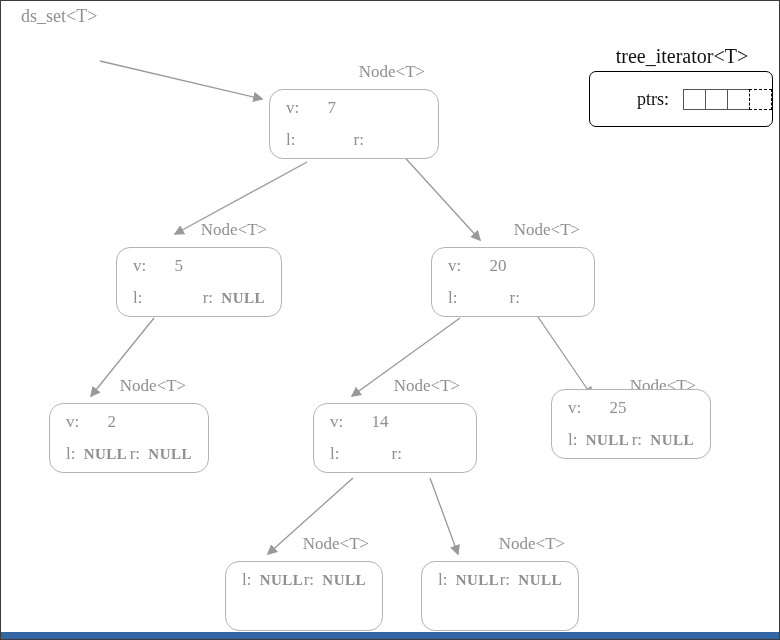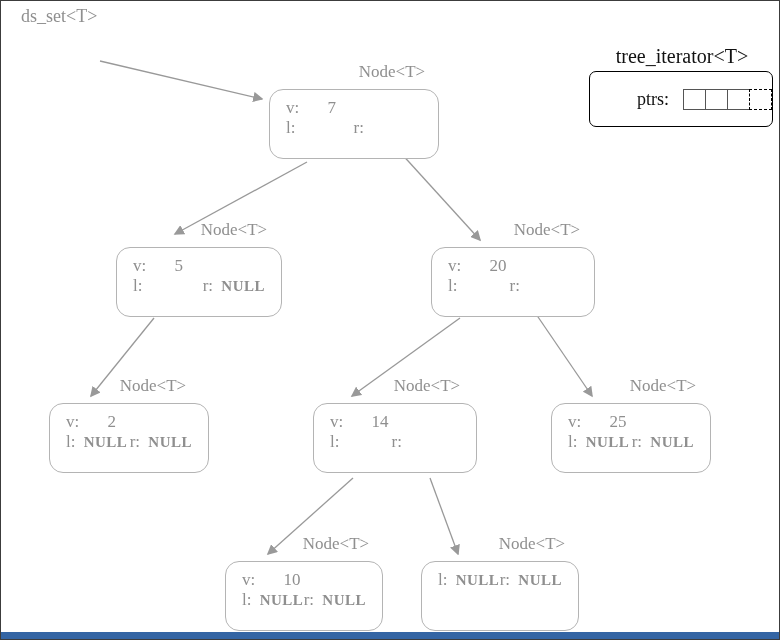--- a/index.html
+++ b/index.html
@@ -28,36 +28,36 @@
   }
   .iter-ptrs{font-size:18px;color:#111;margin-right:14px;}
   .cells{display:flex;align-items:center;}
   .cell{width:23px;height:21px;border:1px solid #555;box-sizing:border-box;margin-left:-1px;background:#fff;}
   .cell.first{margin-left:0;}
   .cell.dashed{border:1px dashed #000;}
   .ntitle{position:absolute;font-size:17px;color:#8f8f8f;text-align:center;}
   .nbox{
     position:absolute;height:70px;box-sizing:border-box;
     border:1.5px solid #b4b4b4;border-radius:14px;background:#fff;
-    display:flex;flex-direction:column;
+    display:flex;flex-direction:column;justify-content:space-between;
     padding:8px 0;font-size:17px;color:#8f8f8f;
   }
   .nrow{padding:0 16px;}
   .nrow .val{margin-left:24px;}
   .nrow.two{display:flex;justify-content:space-between;}
   .mid .nrow.two{padding-right:74px;}
   .null{font-size:15px;letter-spacing:.5px;margin-left:4px;font-weight:bold;}
   .null:empty{display:none;}
   
   .b7 {left:268px;top:88px;width:170px;}  .t7 {left:306px;top:61px;width:170px;}
   .b5 {left:115px;top:246px;width:166px;} .t5 {left:150px;top:219px;width:166px;}
   .b20{left:430px;top:246px;width:164px;} .t20{left:464px;top:219px;width:164px;}
   .b2 {left:48px;top:402px;width:160px;}  .t2 {left:72px;top:375px;width:160px;}
   .b14{left:312px;top:402px;width:164px;} .t14{left:344px;top:375px;width:164px;}
-  .b25{left:550px;top:402px;width:160px;} .t25{left:582px;top:375px;width:160px;}
+  .b25{left:550px;top:388px;width:160px;} .t25{left:582px;top:375px;width:160px;}
   .b10{left:224px;top:560px;width:158px;} .t10{left:256px;top:533px;width:158px;}
   .b17{left:420px;top:560px;width:158px;} .t17{left:452px;top:533px;width:158px;}
   .bottom-bar{position:absolute;left:0;bottom:0;width:100%;height:7px;background:#3465a4;}
 </style>
 </head>
 <body>
 
 <div class="page">
 
   <svg class="edges">
@@ -193,24 +193,20 @@
       </span>
       <span>
         <span>r:</span>
         <span class="null">NULL</span>
       </span>
     </div>
   </div>
 
   <div class="ntitle t10">Node&lt;T&gt;</div>
   <div class="nbox b10">
-    <div class="nrow">
-      <span>v:</span>
-      <span class="val">10</span>
-    </div>
     <div class="nrow two">
       <span>
         <span>l:</span>
         <span class="null">NULL</span>
       </span>
       <span>
         <span>r:</span>
         <span class="null">NULL</span>
       </span>
     </div>

